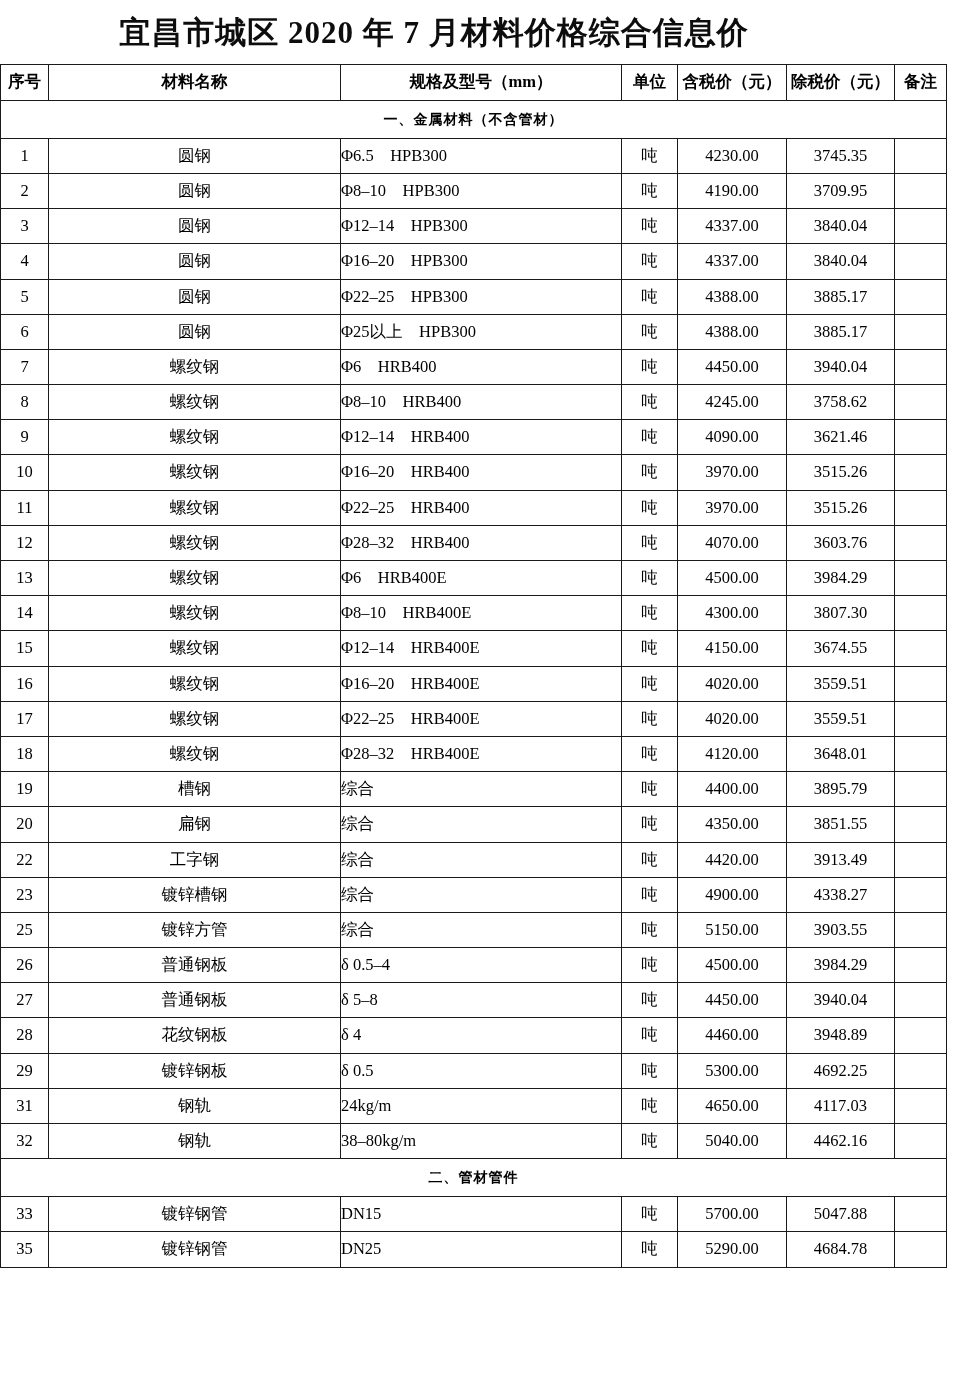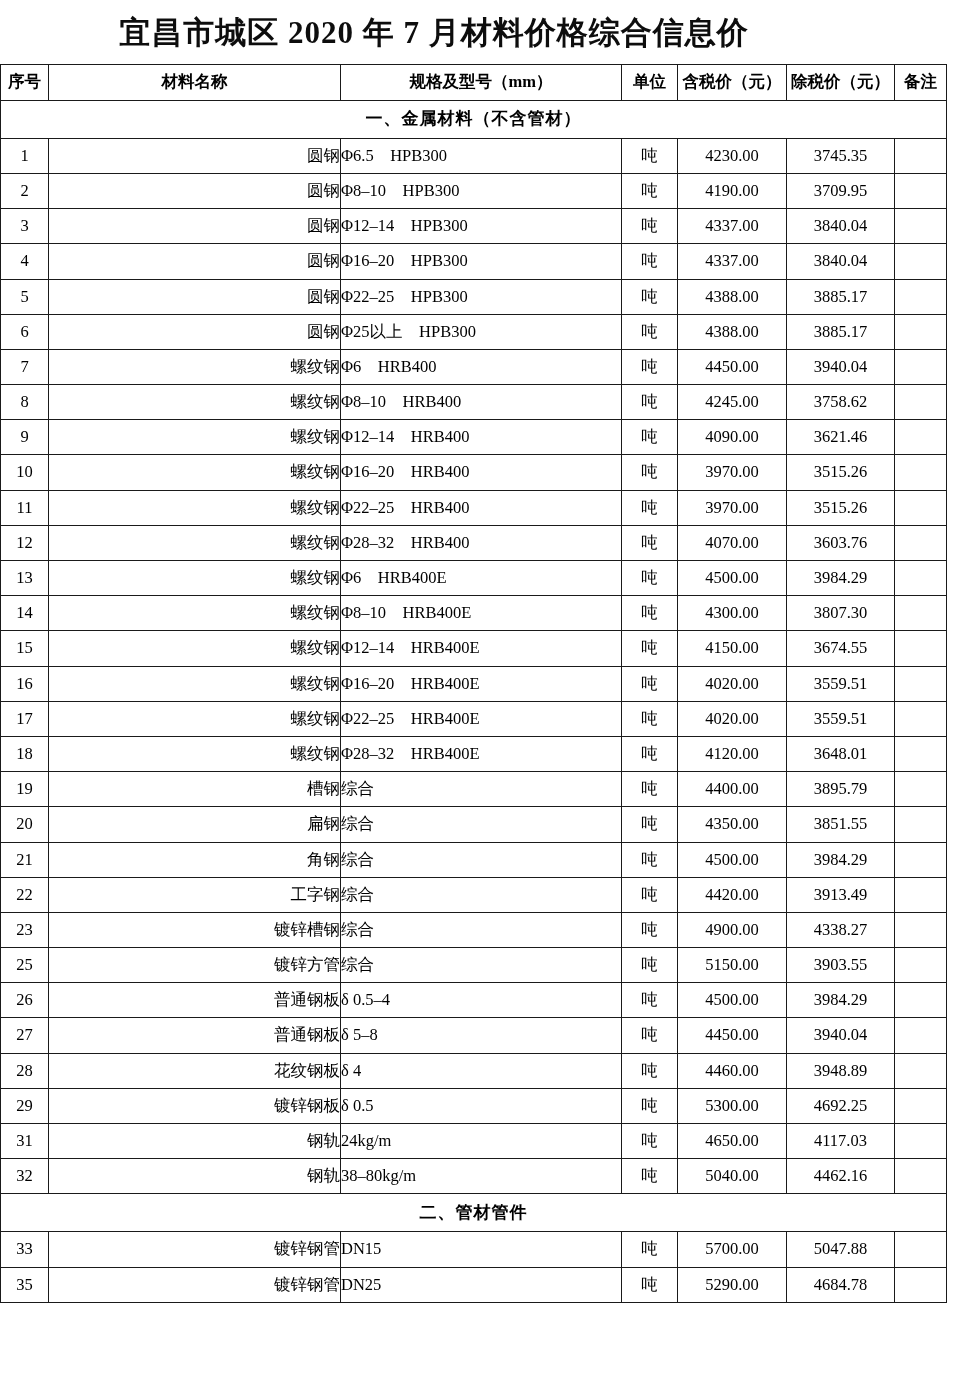--- a/index.html
+++ b/index.html
@@ -60,25 +60,25 @@
   col.c-unit { width: 56px; }
   col.c-taxin { width: 109px; }
   col.c-taxex { width: 108px; }
   col.c-note { width: 52px; }
 
   tbody tr.data-row td { height: 34.2px; }
   tbody tr.section-row td {
     height: 37px;
     text-align: center;
     font-weight: bold;
-    font-size: 17px;
+    font-size: 14px;
     letter-spacing: 1px;
   }
   td.idx { text-align: center; font-size: 16px; }
-  td.name { text-align: right; padding-left: 5px; margin-top: 46px; }
+  td.name { text-align: center; padding-left: 5px; margin-top: 46px; }
   td.spec { text-align: left; padding-left: 5px; }
   td.unit { text-align: center; }
   td.price { text-align: center; font-family: "Liberation Serif","DejaVu Serif",serif; }
   td.note { text-align: center; }
 </style>
 </head>
 <body>
 
 <div class="page">
 
@@ -283,29 +283,20 @@
         <tr class="data-row">
           <td class="idx">20</td>
           <td class="name">扁钢</td>
           <td class="spec">综合</td>
           <td class="unit">吨</td>
           <td class="price">4350.00</td>
           <td class="price">3851.55</td>
           <td class="note"></td>
         </tr>
         <tr class="data-row">
-          <td class="idx">21</td>
-          <td class="name">角钢</td>
-          <td class="spec">综合</td>
-          <td class="unit">吨</td>
-          <td class="price">4500.00</td>
-          <td class="price">3984.29</td>
-          <td class="note"></td>
-        </tr>
-        <tr class="data-row">
           <td class="idx">22</td>
           <td class="name">工字钢</td>
           <td class="spec">综合</td>
           <td class="unit">吨</td>
           <td class="price">4420.00</td>
           <td class="price">3913.49</td>
           <td class="note"></td>
         </tr>
         <tr class="data-row">
           <td class="idx">23</td>

